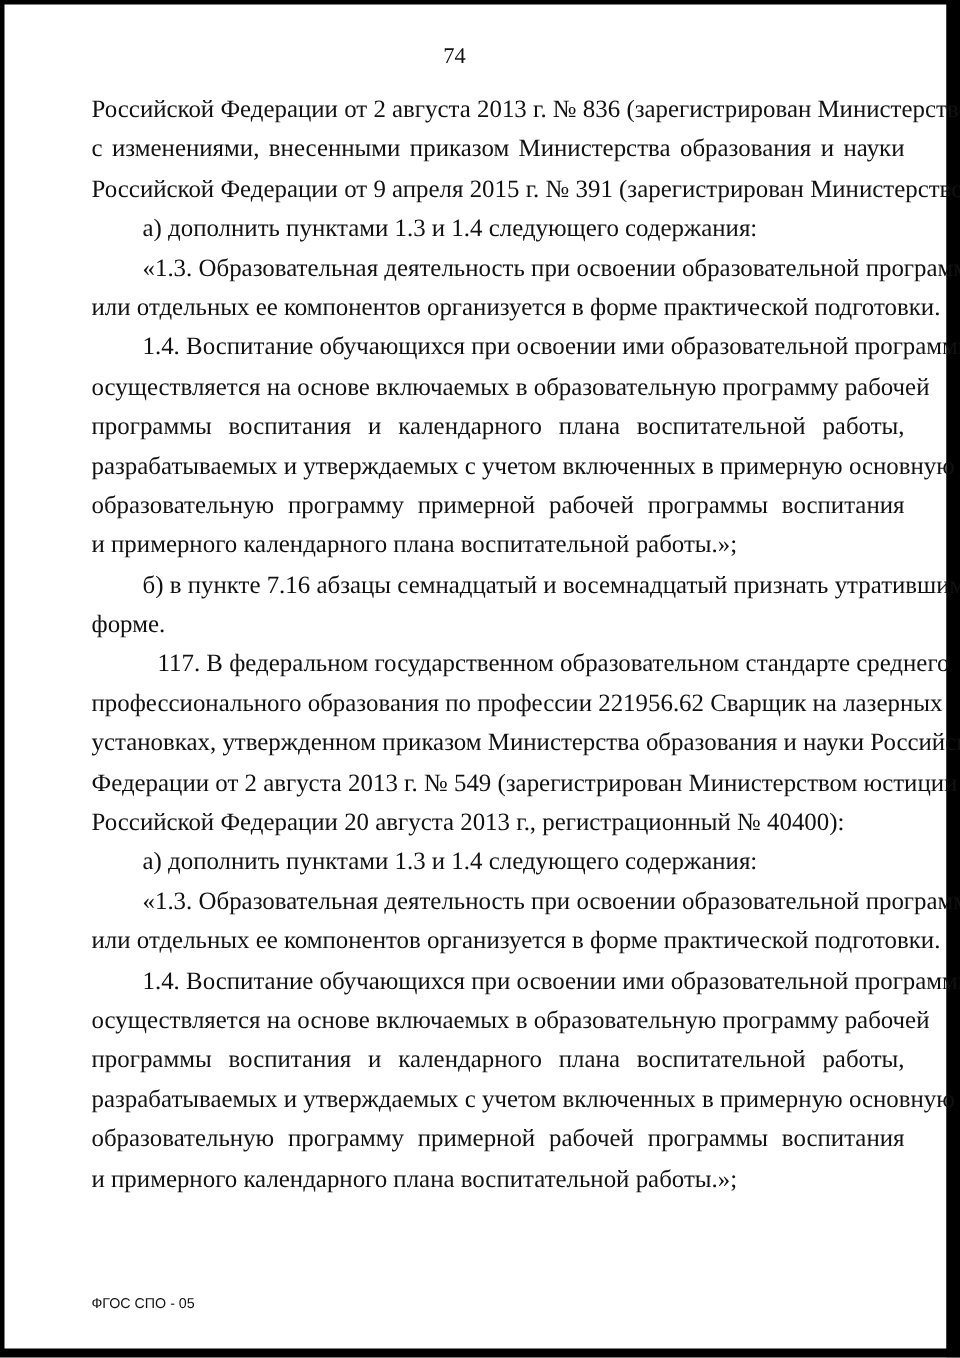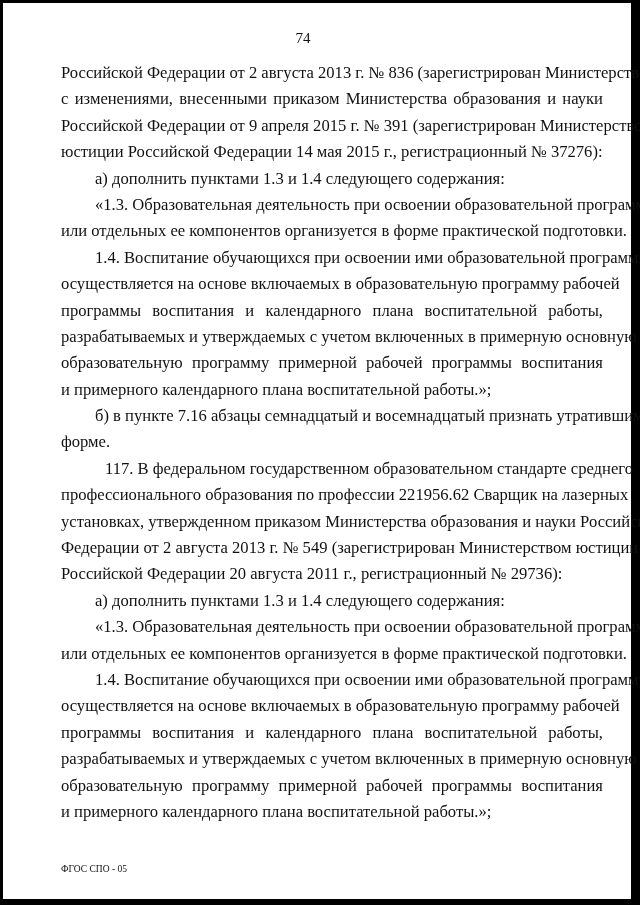--- a/index.html
+++ b/index.html
@@ -29,52 +29,51 @@
     .line {
       display: block; height: 26.4px; white-space: nowrap;
     }
     .justify {
       text-align: justify; text-align-last: justify;
     }
     .indent { padding-left: 34px; }
     .indent2 { padding-left: 44px; }
     .footer {
       position: absolute; left: 61px; top: 864px;
-      font-family: Liberation Serif, serif; font-size: 9.5px; color: #111;
+      font-family: Liberation Sans, sans-serif; font-size: 9.5px; color: #111;
     }
   </style>
 </head>
 <body>
 
 <div class="page"></div>
 <div class="edge-right"></div>
 
 <div class="page-number">74</div>
 
 <div class="body-text" id="body-text">
     <span class="line justify">Российской Федерации от 2 августа 2013 г. № 836 (зарегистрирован Министерством</span>
     <span class="line justify">с изменениями, внесенными приказом Министерства образования и науки</span>
     <span class="line justify">Российской Федерации от 9 апреля 2015 г. № 391 (зарегистрирован Министерством</span>
-    <span class="line">юстиции Российской Федерации 14 мая 2015 г., регистрационный № 37276):</span>
     <span class="line indent">а) дополнить пунктами 1.3 и 1.4 следующего содержания:</span>
     <span class="line justify indent">«1.3. Образовательная деятельность при освоении образовательной программы</span>
     <span class="line">или отдельных ее компонентов организуется в форме практической подготовки.</span>
     <span class="line justify indent">1.4. Воспитание обучающихся при освоении ими образовательной программы</span>
     <span class="line justify">осуществляется на основе включаемых в образовательную программу рабочей</span>
     <span class="line justify">программы воспитания и календарного плана воспитательной работы,</span>
     <span class="line justify">разрабатываемых и утверждаемых с учетом включенных в примерную основную</span>
     <span class="line justify">образовательную программу примерной рабочей программы воспитания</span>
     <span class="line">и примерного календарного плана воспитательной работы.»;</span>
     <span class="line justify indent">б) в пункте 7.16 абзацы семнадцатый и восемнадцатый признать утратившими</span>
     <span class="line">форме.</span>
     <span class="line justify indent2">117. В федеральном государственном образовательном стандарте среднего</span>
     <span class="line justify">профессионального образования по профессии 221956.62 Сварщик на лазерных</span>
     <span class="line justify">установках, утвержденном приказом Министерства образования и науки Российской</span>
     <span class="line justify">Федерации от 2 августа 2013 г. № 549 (зарегистрирован Министерством юстиции</span>
-    <span class="line">Российской Федерации 20 августа 2011 г., регистрационный № 29736):</span>
+    <span class="line">Российской Федерации 20 августа 2013 г., регистрационный № 40400):</span>
     <span class="line indent">а) дополнить пунктами 1.3 и 1.4 следующего содержания:</span>
     <span class="line justify indent">«1.3. Образовательная деятельность при освоении образовательной программы</span>
     <span class="line">или отдельных ее компонентов организуется в форме практической подготовки.</span>
     <span class="line justify indent">1.4. Воспитание обучающихся при освоении ими образовательной программы</span>
     <span class="line justify">осуществляется на основе включаемых в образовательную программу рабочей</span>
     <span class="line justify">программы воспитания и календарного плана воспитательной работы,</span>
     <span class="line justify">разрабатываемых и утверждаемых с учетом включенных в примерную основную</span>
     <span class="line justify">образовательную программу примерной рабочей программы воспитания</span>
     <span class="line">и примерного календарного плана воспитательной работы.»;</span>
   </div>

